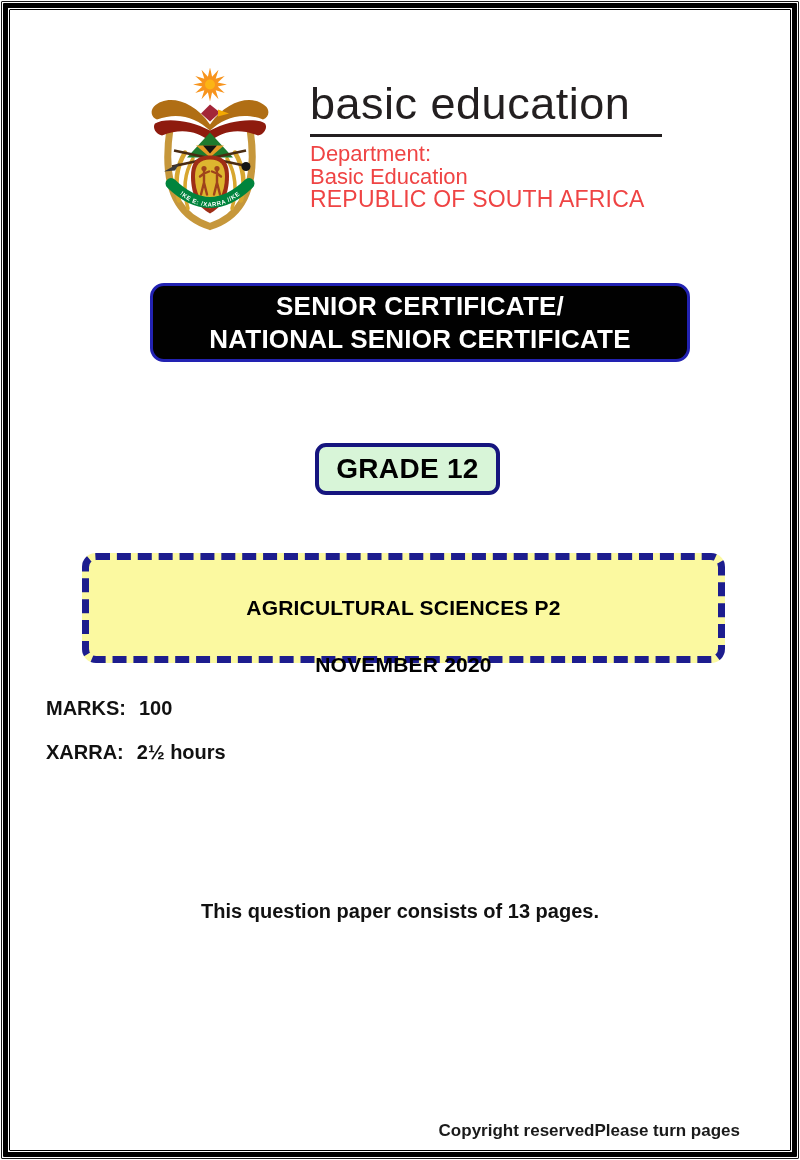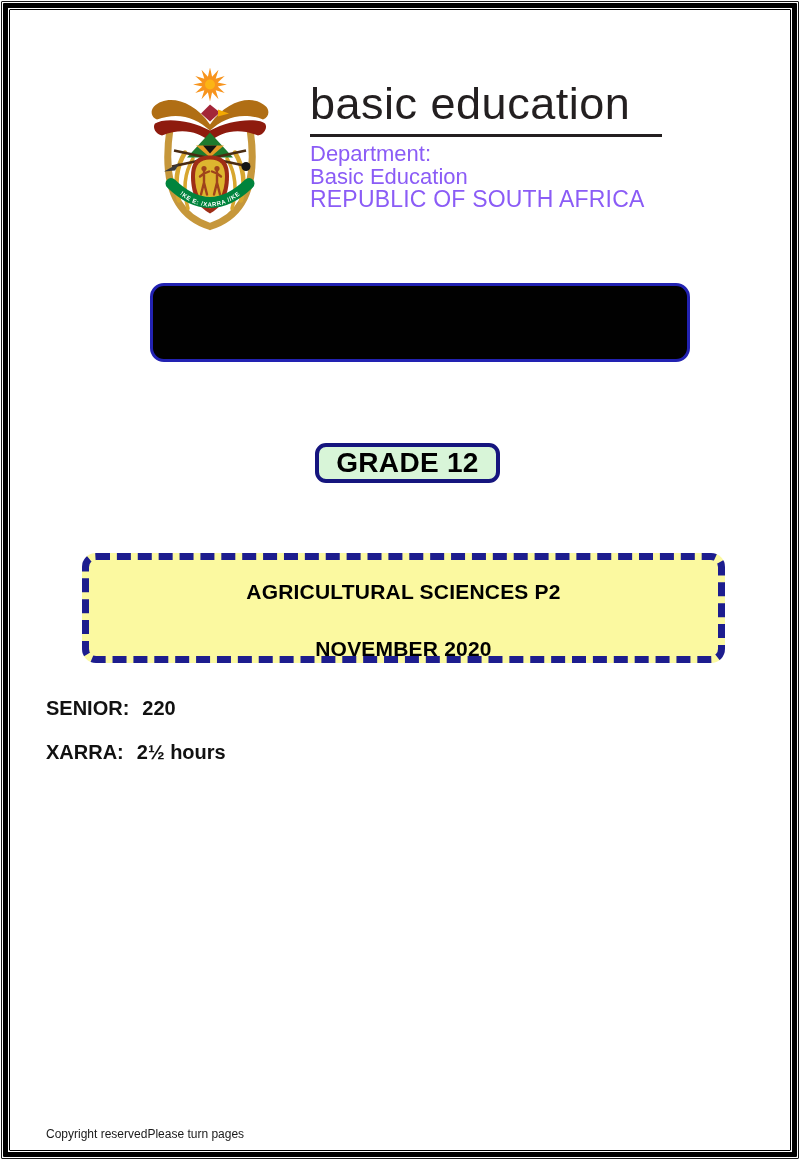--- a/index.html
+++ b/index.html
@@ -22,66 +22,66 @@
   .frame-inner { inset: 9px;  border: 1px solid #000; }
 
   
   .logo { position: absolute; left: 140px; top: 60px; width: 140px; height: 185px; }
   .brand { position: absolute; left: 310px; top: 81px; width: 370px; }
   .wordmark {
     font-size: 45px; font-weight: 400; letter-spacing: 0.5px;
     color: #231f20; line-height: 45px; white-space: nowrap;
   }
   .wordmark-rule { width: 352px; height: 3px; background: #231f20; margin-top: 8px; }
-  .dept { margin-top: 6px; font-size: 22px; line-height: 22.5px; color: #8b5cf6; }
+  .dept { margin-top: 6px; font-size: 22px; line-height: 22.5px; color: #ef4444; }
   .dept .country { font-weight: normal; font-size: 23px; letter-spacing: 0.2px; white-space: nowrap; }
 
   
   .cert-box {
     position: absolute; left: 150px; top: 283px; width: 540px; height: 79px;
     background: #010101; border: 3px solid #2222b2; border-radius: 14px;
     display: flex; flex-direction: column; align-items: center; justify-content: center;
     color: #fff; font-weight: bold; font-size: 26px; line-height: 33px;
     text-align: center; letter-spacing: 0.2px;
   }
 
   
   .grade-box {
-    position: absolute; left: 315px; top: 443px; width: 185px; height: 40px;
+    position: absolute; left: 315px; top: 443px; width: 185px; height: 52px;
     background: #d8f5d8; border: 4px solid #15157e; border-radius: 11px;
     display: flex; align-items: center; justify-content: center;
     font-weight: bold; font-size: 28px; color: #000; letter-spacing: 0.3px;
   }
 
   
   .subject-box {
     position: absolute; left: 82px; top: 553px; width: 643px; height: 110px;
     background: #fbf9a0; border: 7px dashed #1d1d8e; border-radius: 14px;
-    text-align: center; padding-top: 20px;
+    text-align: center; padding-top: 36px;
     font-weight: bold; font-size: 21px; color: #000; letter-spacing: 0.2px;
   }
   .subject-box .session { margin-top: 33px; }
 
   
   .details { position: absolute; left: 46px; top: 698px; font-weight: bold; font-size: 20px; }
   .kv-row { line-height: 20px; white-space: nowrap; }
   .kv-row + .kv-row { margin-top: 24px; }
   .kv-val { margin-left: 13px; }
 
   
   .pages-note {
     position: absolute; left: 0; right: 0; top: 900px;
     text-align: center; font-weight: bold; font-size: 20px;
   }
 
   
   .footer {
     position: absolute; left: 46px; right: 60px; bottom: 19px;
-    display: flex; justify-content: flex-start;
-    font-size: 12px; font-weight: 400; color: #1a1a1a;
+    display: flex; justify-content: flex-end;
+    font-size: 17px; font-weight: 700; color: #1a1a1a;
   }
 </style>
 </head>
 <body>
 
 <div class="page">
 
   <div class="frame-outer"></div>
   <div class="frame-mid"></div>
   <div class="frame-inner"></div>
@@ -146,39 +146,42 @@
     <div class="wordmark">basic education</div>
     <div class="wordmark-rule"></div>
     <div class="dept">
       <div>Department:</div>
       <div>Basic Education</div>
       <div class="country">REPUBLIC OF SOUTH AFRICA</div>
     </div>
   </div>
 
   <div class="cert-box">
+    <div>SENIOR CERTIFICATE/</div>
+    <div>NATIONAL SENIOR CERTIFICATE</div>
   </div>
 
   <div class="grade-box">
     <span>GRADE 12</span>
   </div>
 
   <div class="subject-box">
     <div>AGRICULTURAL SCIENCES P2</div>
     <div class="session">NOVEMBER 2020</div>
   </div>
 
   <div class="details">
     <div class="kv-row">
-      <span>SENIOR:</span><span class="kv-val">220</span>
+      <span>MARKS:</span><span class="kv-val">100</span>
     </div>
     <div class="kv-row">
       <span>XARRA:</span><span class="kv-val">2½ hours</span>
     </div>
   </div>
 
+  <div class="pages-note">This question paper consists of 13 pages.</div>
 
   <div class="footer">
     <span>Copyright reserved</span>
     <span>Please turn pages</span>
   </div>
 
 </div>
 
 </body></html>

